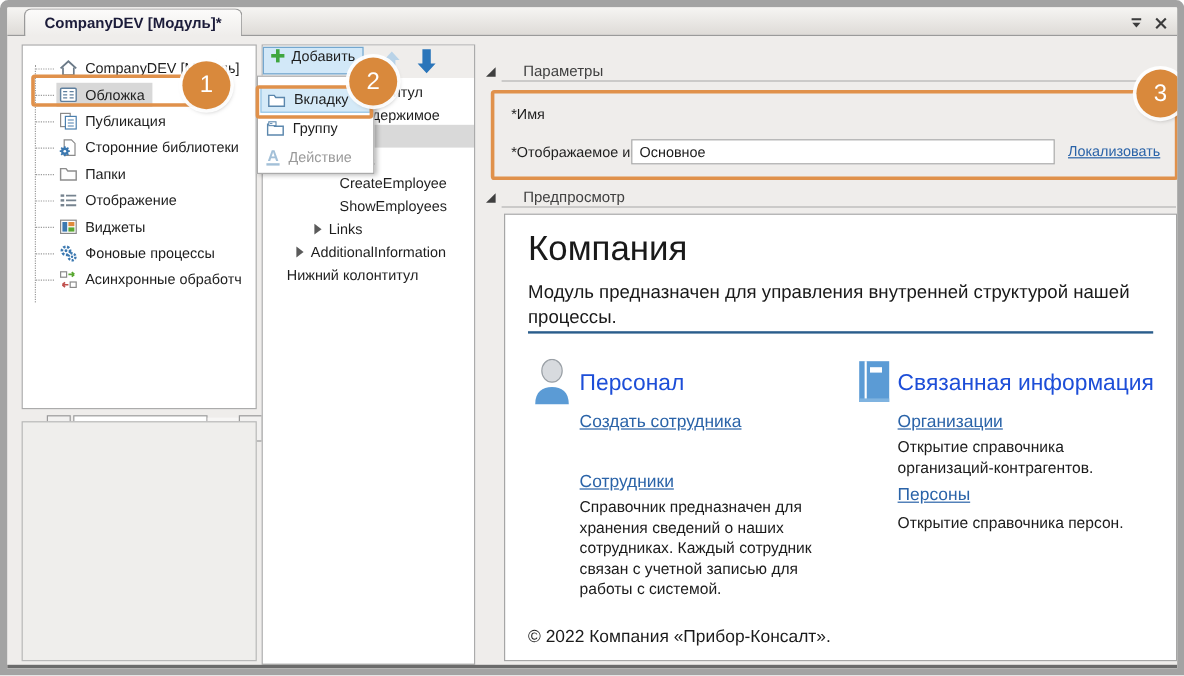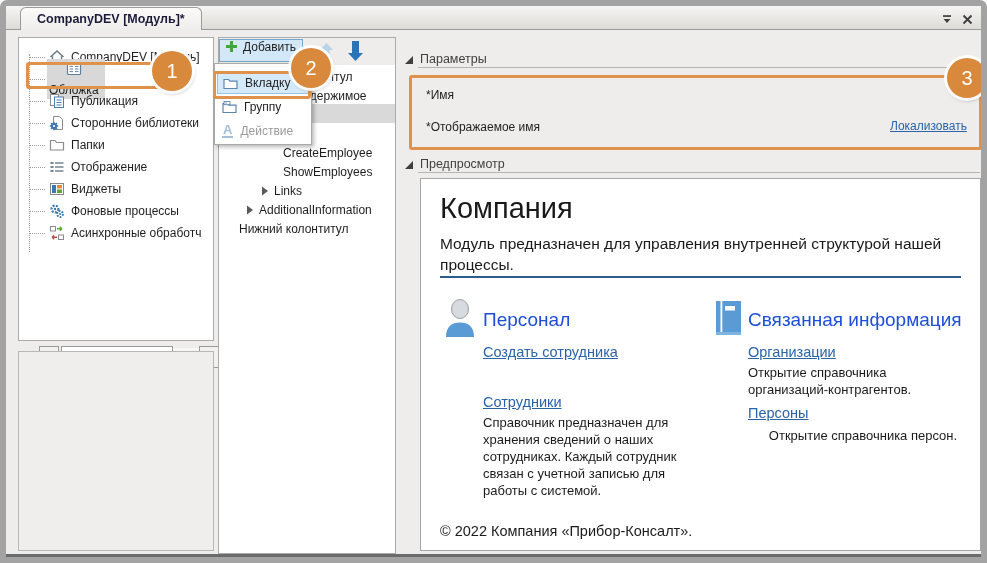--- a/index.html
+++ b/index.html
@@ -20,42 +20,42 @@
     font-size:12.5px;font-weight:bold;color:#1c1c3a;}
   .winbtn{position:absolute;top:5px;width:18px;height:16px;display:flex;align-items:center;justify-content:center;cursor:pointer;}
   
   .panel{position:absolute;background:#fff;border:1px solid #ababab;}
   
   #lefttree{padding-top:8px;position:relative;}
   #lefttree .vline{position:absolute;left:10px;top:16px;height:198px;border-left:1px dotted #9b9b9b;}
   .ltrow{position:relative;height:22px;display:flex;align-items:center;padding-left:28px;font-size:12px;white-space:nowrap;cursor:default;}
   .ltrow::before{content:"";position:absolute;left:11px;top:11px;width:15px;border-top:1px dotted #9b9b9b;}
   .rowinner{display:inline-flex;align-items:center;gap:6px;padding:2px 6px 2px 2px;}
-  .rowinner.sel{background:#d8d8d8;flex-direction:column;}
+  .rowinner.sel{background:#d8d8d8;}
   .ltrow svg{flex:0 0 auto;}
   
   #lscroll{position:absolute;left:20px;top:308px;width:180px;height:22px;display:flex;align-items:center;}
   .sbtn{width:20px;height:22px;background:#f2f1f0;border:1px solid #9a9a9a;display:flex;align-items:center;justify-content:center;}
   .sthumb{width:112px;height:22px;background:#fff;border:1px solid #9a9a9a;margin-left:2px;}
   .strack{flex:1;height:18px;background:#f7f6f5;}
   
   #addbtn{position:absolute;left:213px;top:33px;width:84px;height:23px;background:#d2e8f8;border:1px solid #74a7cf;
     display:flex;align-items:flex-start;gap:5px;padding-left:5px;font-size:12px;cursor:pointer;}
   #menu{position:absolute;left:208px;top:57px;width:98px;height:82px;background:#fff;border:1px solid #aaaaaa;
     box-shadow:2px 2px 4px rgba(0,0,0,.28);z-index:5;padding-top:8px;}
   .mitem{height:22px;margin:0 2px 2px 2px;display:flex;align-items:center;gap:7px;padding-left:5px;font-size:12px;cursor:pointer;}
   .mitem.hl{background:#d5eaf8;border:1px solid #94c4e4;}
   .mitem.dis{color:#9a9a9a;cursor:default;}
   .aglyph{color:#a3c0d8;font-weight:bold;font-size:13px;line-height:12px;border-bottom:2px solid #a3c0d8;padding:0 1px;}
   
   .mtrow{position:absolute;font-size:12px;height:18px;line-height:18px;white-space:nowrap;cursor:default;}
   .mexp{position:absolute;width:8px;height:10px;}
   #midsel{position:absolute;left:213px;top:98px;width:176px;height:19px;background:#d9d9d9;z-index:1;}
   
-  .sechead{position:absolute;font-size:12.5px;color:#414141;cursor:pointer;}
+  .sechead{position:absolute;font-size:12.5px;color:#414141;cursor:pointer;margin-left:16px;}
   .secline{position:absolute;height:1px;background:#b4b4b4;}
   .plabel{position:absolute;font-size:12px;color:#1e1e1e;}
   .pinput{position:absolute;height:21px;border:1px solid #a8a8a8;background:#fff;font-family:inherit;font-size:12px;padding:0 6px;color:#1b1b1b;}
   .link{color:#2a63a8;text-decoration:underline;cursor:pointer;}
   
   #pvbox{position:absolute;left:414px;top:172px;width:561px;height:373px;background:#fff;border:1px solid #a6a6a6;}
   .pvtitle{position:absolute;font-size:29px;color:#191919;}
   .pvdesc{position:absolute;font-size:15.5px;line-height:21px;color:#191919;}
   .pvrule{position:absolute;height:2px;background:#2a5d8c;}
   .pvhead{position:absolute;font-size:19px;color:#1d4ed8;white-space:nowrap;}
@@ -293,20 +293,21 @@
   <svg class="abs" style="left:398px;top:49px;" width="10" height="10" viewBox="0 0 10 10">
     <path d="M9 1 L9 9 L1 9 Z" fill="#3f3f3f"></path>
   </svg>
   <div class="sechead" style="left:414px;top:46px;">
     <span>Параметры</span>
   </div>
   <div class="secline" style="left:412px;top:61px;width:562px;"></div>
 
   <div class="plabel" style="left:420px;top:82px;text-align:right;">*Имя</div>
   <div class="plabel" style="left:420px;top:114px;">*Отображаемое имя</div>
+  <input class="pinput" style="left: 520px; top: 110px; width: 353px;" readonly="" value="Основное">
   <div class="plabel link" style="left:884px;top:113px;font-size:12px;">Локализовать</div>
 
   <svg class="abs" style="left:398px;top:154px;" width="10" height="10" viewBox="0 0 10 10">
     <path d="M9 1 L9 9 L1 9 Z" fill="#3f3f3f"></path>
   </svg>
   <div class="sechead" style="left:414px;top:151px;">
     <span>Предпросмотр</span>
   </div>
   <div class="secline" style="left:412px;top:166px;width:562px;"></div>
 
@@ -327,21 +328,21 @@
   <svg class="abs" style="left:709px;top:294px;" width="27" height="36" viewBox="0 0 27 36">
     <rect x="1" y="1" width="25" height="34" fill="#5b9bd5"></rect>
     <rect x="5.5" y="1" width="1.8" height="34" fill="#ffffff"></rect>
     <rect x="10" y="6" width="10" height="4.5" fill="#ffffff"></rect>
     <rect x="1" y="32" width="25" height="3" fill="#7fb3e0"></rect>
   </svg>
   <div class="pvhead" style="left:742px;top:303px;">Связанная информация</div>
   <div class="pvlink link" style="left:742px;top:338px;">Организации</div>
   <div class="pvsmall" style="left:742px;top:358px;width:185px;">Открытие справочника организаций-контрагентов.</div>
   <div class="pvlink link" style="left:742px;top:399px;">Персоны</div>
-  <div class="pvsmall" style="left:742px;top:421px;width:230px;text-align:center;">Открытие справочника персон.</div>
+  <div class="pvsmall" style="left:742px;top:421px;width:230px;">Открытие справочника персон.</div>
 
   <div class="pvsmall" style="left:434px;top:517px;font-size:14.5px;">© 2022 Компания «Прибор-Консалт».</div>
 
   <div id="vscroll">
       <div id="vthumb"></div>
     </div>
   <div id="botedge"></div>
 
   <div class="obox" style="left:20px;top:56px;width:150px;height:27px;"></div>
   <div class="obox" style="left:207px;top:65px;width:98px;height:28px;"></div>

